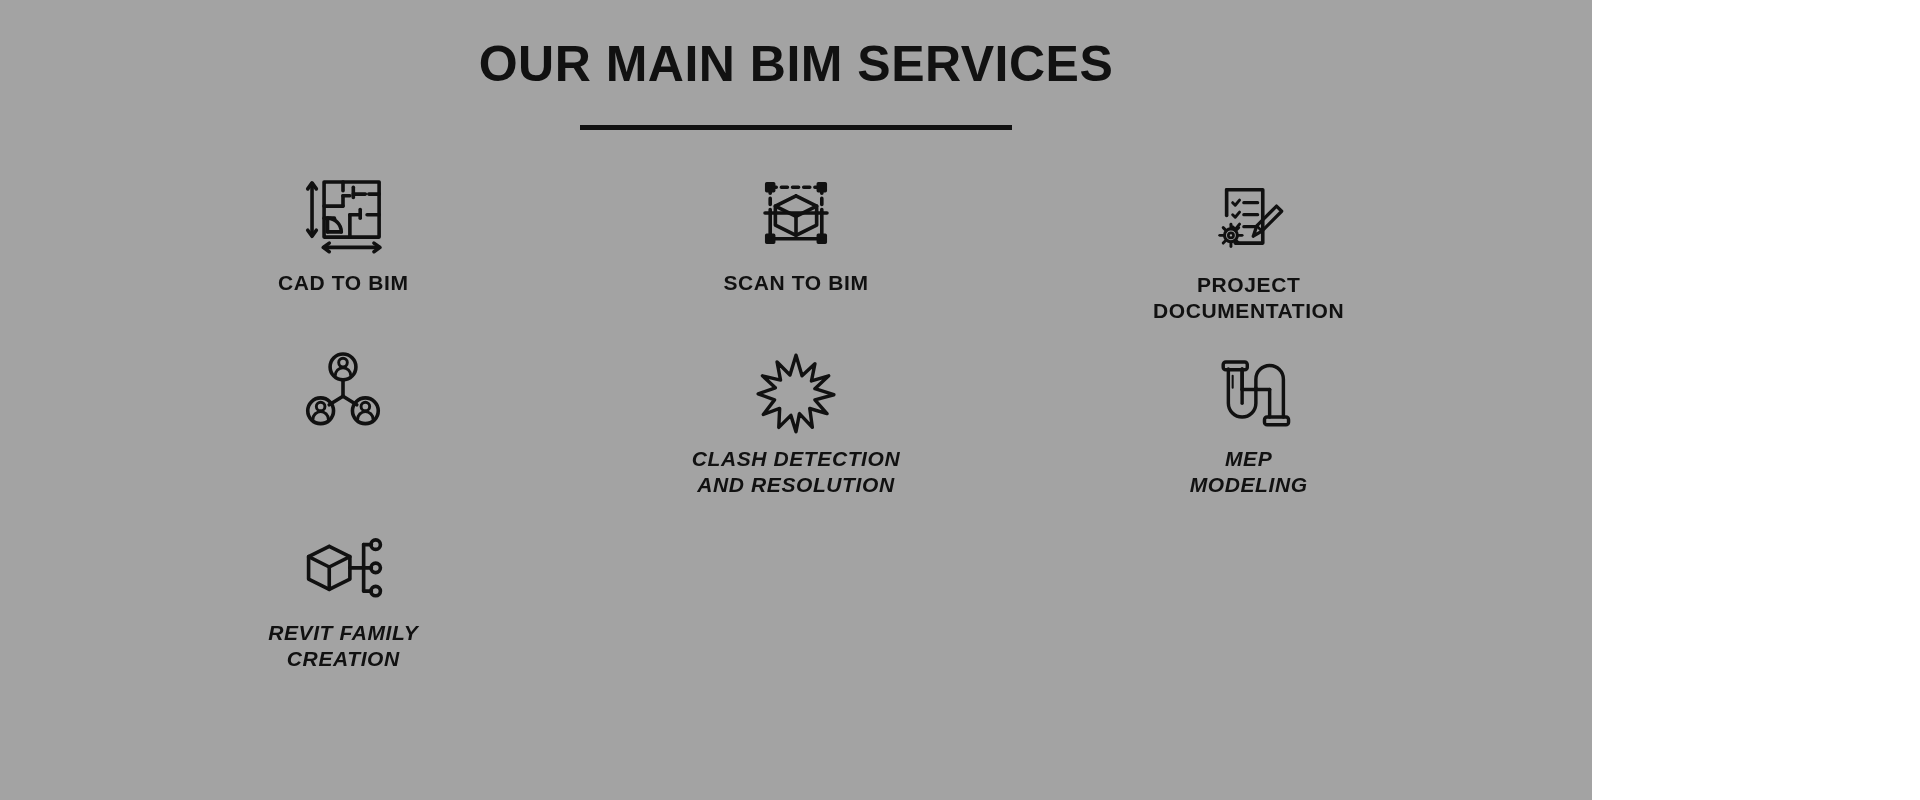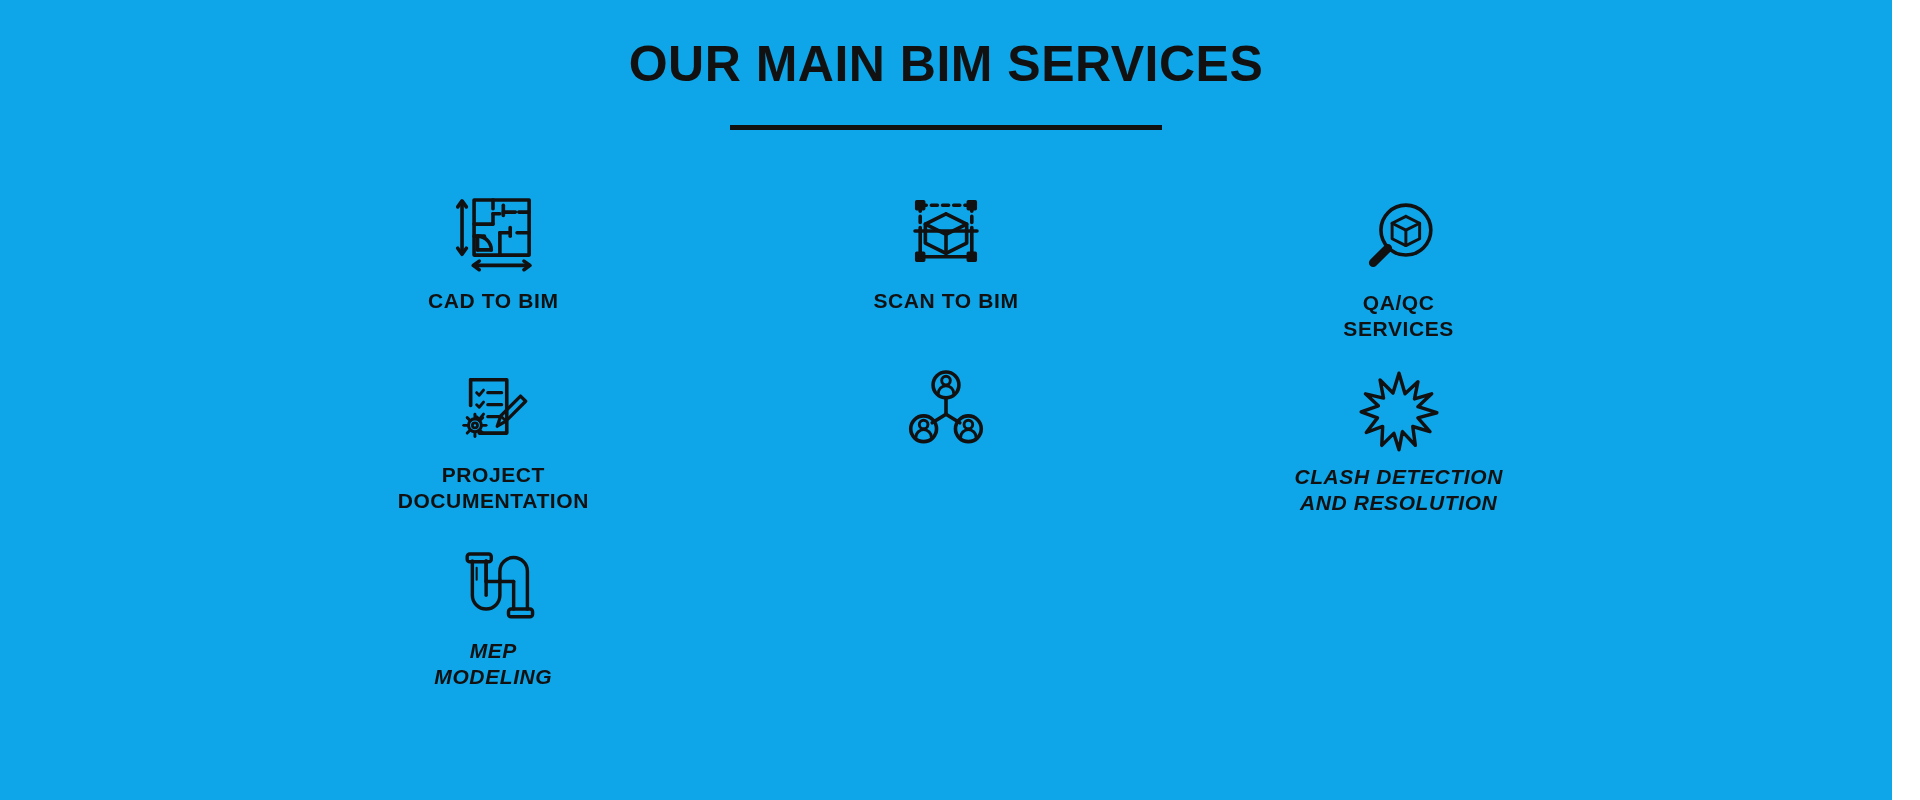--- a/index.html
+++ b/index.html
@@ -10,23 +10,23 @@
   body {
     width: 1920px;
     height: 800px;
     background: #ffffff;
     font-family: "Liberation Sans", sans-serif;
     color: #111111;
     overflow: hidden;
   }
   .page {
     position: relative;
-    width: 1892px;
+    width: 1592px;
     height: 800px;
-    background: #0ea5e9;
+    background: #a3a3a3;
     box-sizing: border-box;
   }
   
   .header {
     padding-top: 38px;
     text-align: center;
   }
   .page-title {
     font-size: 50px;
     font-weight: 800;
@@ -39,21 +39,21 @@
   }
   .title-divider {
     width: 432px;
     height: 5px;
     background: #111111;
     margin: 34px auto 0 auto;
     border: 0;
   }
   
   .services-grid {
-    margin: 18px auto;
+    margin: 0 auto;
     padding-top: 40px;
     width: 1340px;
     display: grid;
     grid-template-columns: repeat(3, 1fr);
     grid-template-rows: repeat(3, auto);
     row-gap: 8px;
     column-gap: 0px;
     gap: 18px;
   }
   .service-card {
@@ -163,36 +163,20 @@
 
           <polyline points="50,30 74,42 74,64 50,76 26,64 26,42 50,30"></polyline>
           <polyline points="26,42 50,54 74,42"></polyline>
           <line x1="50" y1="54" x2="50" y2="76"></line>
         </svg>
       </div>
       <div class="service-label">SCAN TO BIM</div>
     </div>
 
 
-    <div class="service-card row-2">
-      <div class="service-icon">
-        <svg viewBox="0 0 100 100" fill="none" stroke="#111111" stroke-width="4.2" stroke-linecap="round" stroke-linejoin="round">
-
-          <circle cx="58" cy="42" r="29"></circle>
-
-          <line x1="37" y1="63" x2="20" y2="80" stroke-width="10"></line>
-
-          <polyline points="58,26 74,34 74,52 58,60 42,52 42,34 58,26" stroke-width="3.4"></polyline>
-          <polyline points="42,34 58,42 74,34" stroke-width="3.4"></polyline>
-          <line x1="58" y1="42" x2="58" y2="60" stroke-width="3.4"></line>
-        </svg>
-      </div>
-      <div class="service-label">QA/QC
-SERVICES</div>
-    </div>
 
     <div class="service-card row-2">
       <div class="service-icon">
         <svg viewBox="0 0 100 100" fill="none" stroke="#111111" stroke-width="4.2" stroke-linecap="round" stroke-linejoin="round">
 
           <polyline points="24,16 66,16 66,78 34,78"></polyline>
           <line x1="24" y1="16" x2="24" y2="46"></line>
 
           <polyline points="31,31 34,34 39,28" stroke-width="3.4"></polyline>
           <polyline points="31,45 34,48 39,42" stroke-width="3.4"></polyline>
@@ -271,15 +255,38 @@
 
           <rect x="68" y="78" width="28" height="9" rx="3"></rect>
 
           <line x1="31" y1="30" x2="31" y2="44" stroke-width="2.4"></line>
         </svg>
       </div>
       <div class="service-label">MEP
 MODELING</div>
     </div>
 
+    <div class="service-card row-3">
+      <div class="service-icon">
+        <svg viewBox="0 0 100 100" fill="none" stroke="#111111" stroke-width="4.2" stroke-linecap="round" stroke-linejoin="round">
+
+          <polyline points="34,26 58,38 58,64 34,76 10,64 10,38 34,26"></polyline>
+          <polyline points="10,38 34,50 58,38"></polyline>
+          <line x1="34" y1="50" x2="34" y2="76"></line>
+
+          <line x1="58" y1="51" x2="74" y2="51"></line>
+          <line x1="74" y1="24" x2="74" y2="78"></line>
+
+          <line x1="74" y1="24" x2="83" y2="24"></line>
+          <line x1="74" y1="51" x2="83" y2="51"></line>
+          <line x1="74" y1="78" x2="83" y2="78"></line>
+
+          <circle cx="88" cy="24" r="5.5"></circle>
+          <circle cx="88" cy="51" r="5.5"></circle>
+          <circle cx="88" cy="78" r="5.5"></circle>
+        </svg>
+      </div>
+      <div class="service-label">REVIT FAMILY
+CREATION</div>
+    </div>
 
   </div>
 </div>
 
 </body></html>

